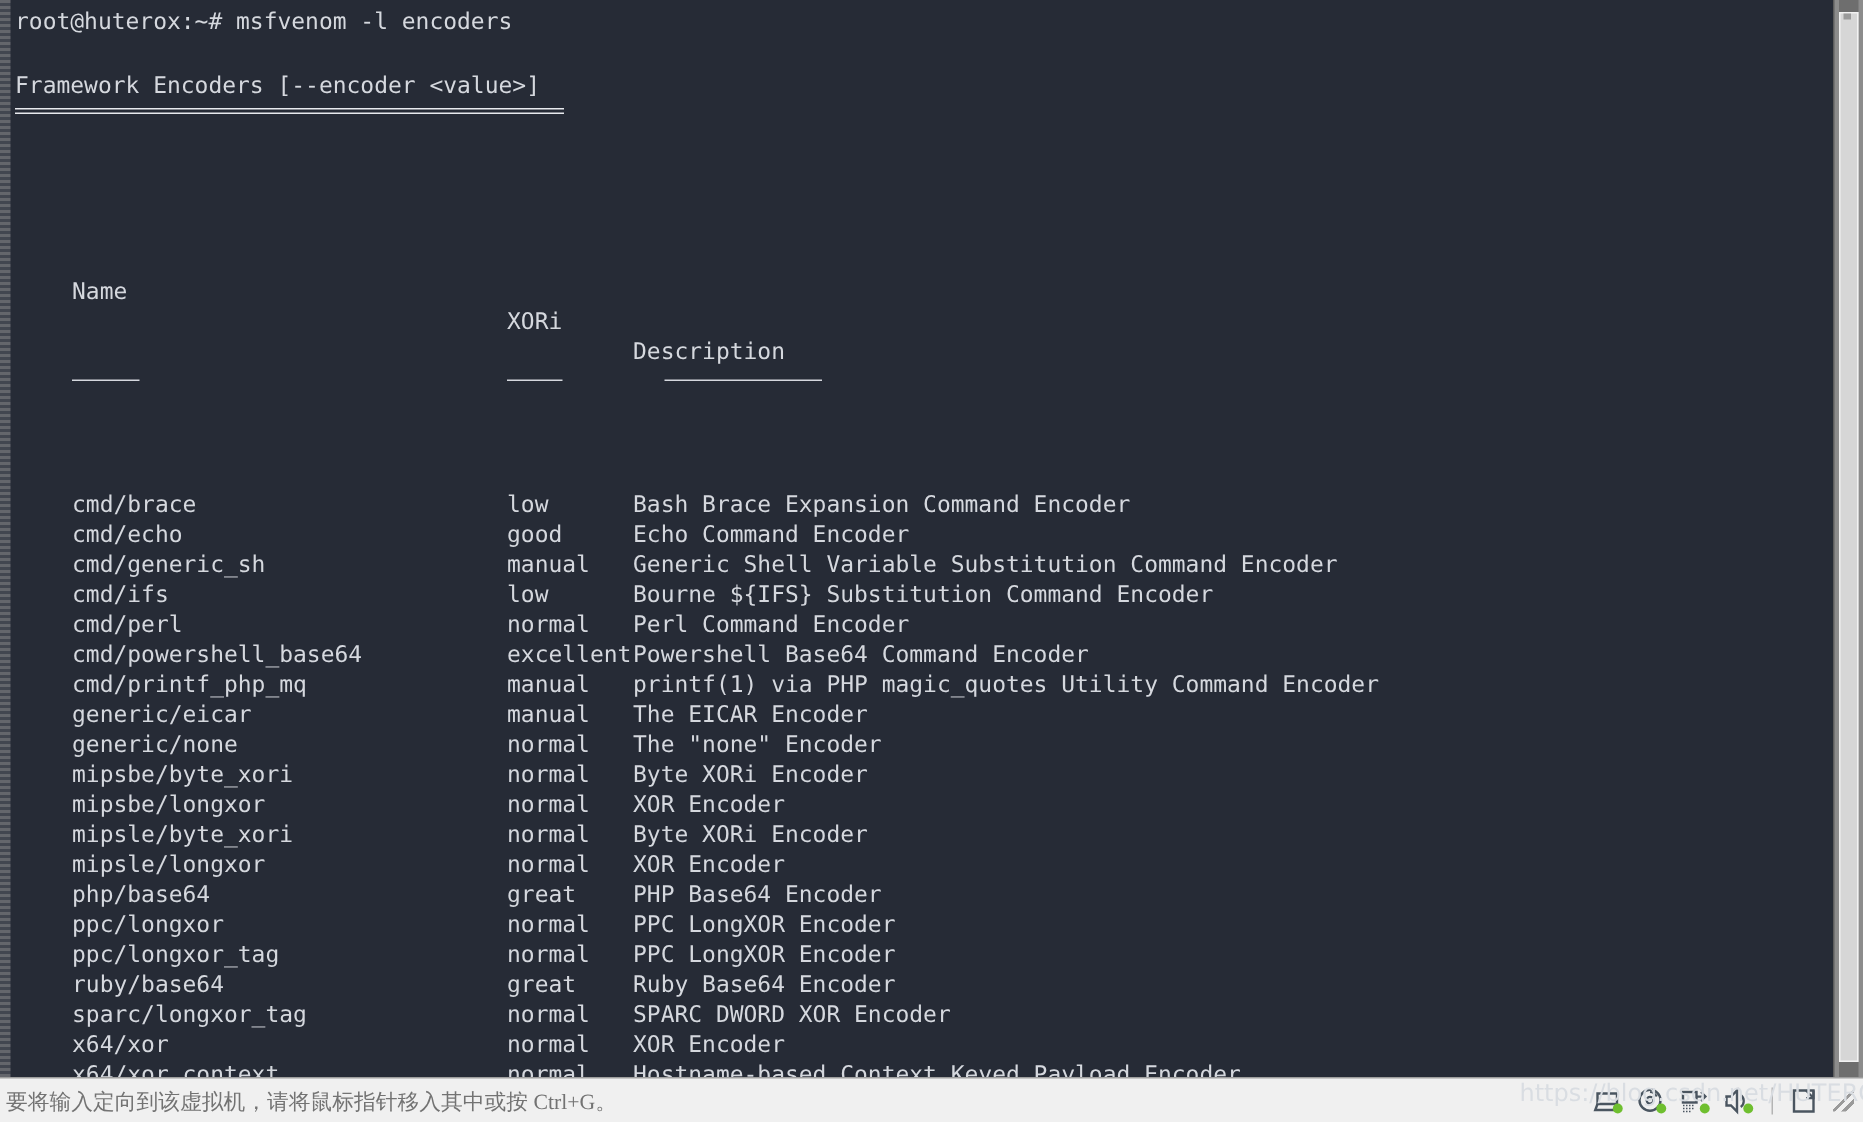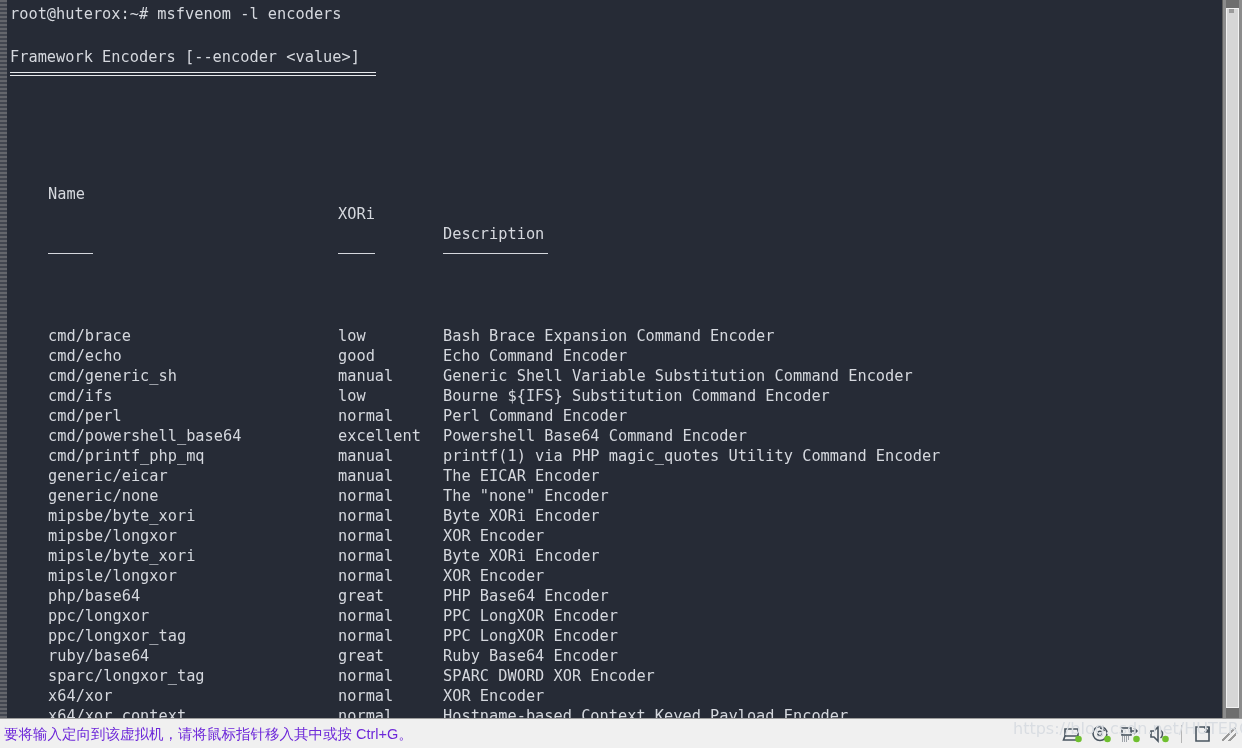--- a/index.html
+++ b/index.html
@@ -118,21 +118,21 @@
     left: 0;
     top: 104px;
     width: 1223px;
   }
   .row {
     position: relative;
     height: 20px;
   }
   .col-name   { position: absolute; left: 48px;  white-space: pre; }
   .col-rank   { position: absolute; left: 338px; white-space: pre; }
-  .col-desc   { position: absolute; left: 443px; white-space: pre; }
+  .col-desc   { position: absolute; left: 422px; white-space: pre; }
 
   
   #header-underline-row { position: relative; height: 22px; }
   .uline {
     position: absolute;
     top: 9px;
     height: 1px;
     background: #d5d8de;
   }
   #uline-name { left: 48px;  width: 45px; }
@@ -147,23 +147,23 @@
     width: 1242px;
     height: 30px;
     background: #f0f0f0;
     border-top: 1px solid #9e9e9e;
     box-sizing: border-box;
   }
   #status-message {
     position: absolute;
     left: 4px;
     top: 6px;
-    font-family: Liberation Sans, sans-serif;
+    font-family: Liberation Serif, serif;
     font-size: 14.5px;
-    color: #6d28d9;
+    color: #737373;
     white-space: pre;
   }
 
   #watermark {
     position: absolute;
     left: 1013px;
     top: 719px;
     font-family: "DejaVu Sans", "Liberation Sans", sans-serif;
     font-size: 16px;
     color: #d9dde2;

